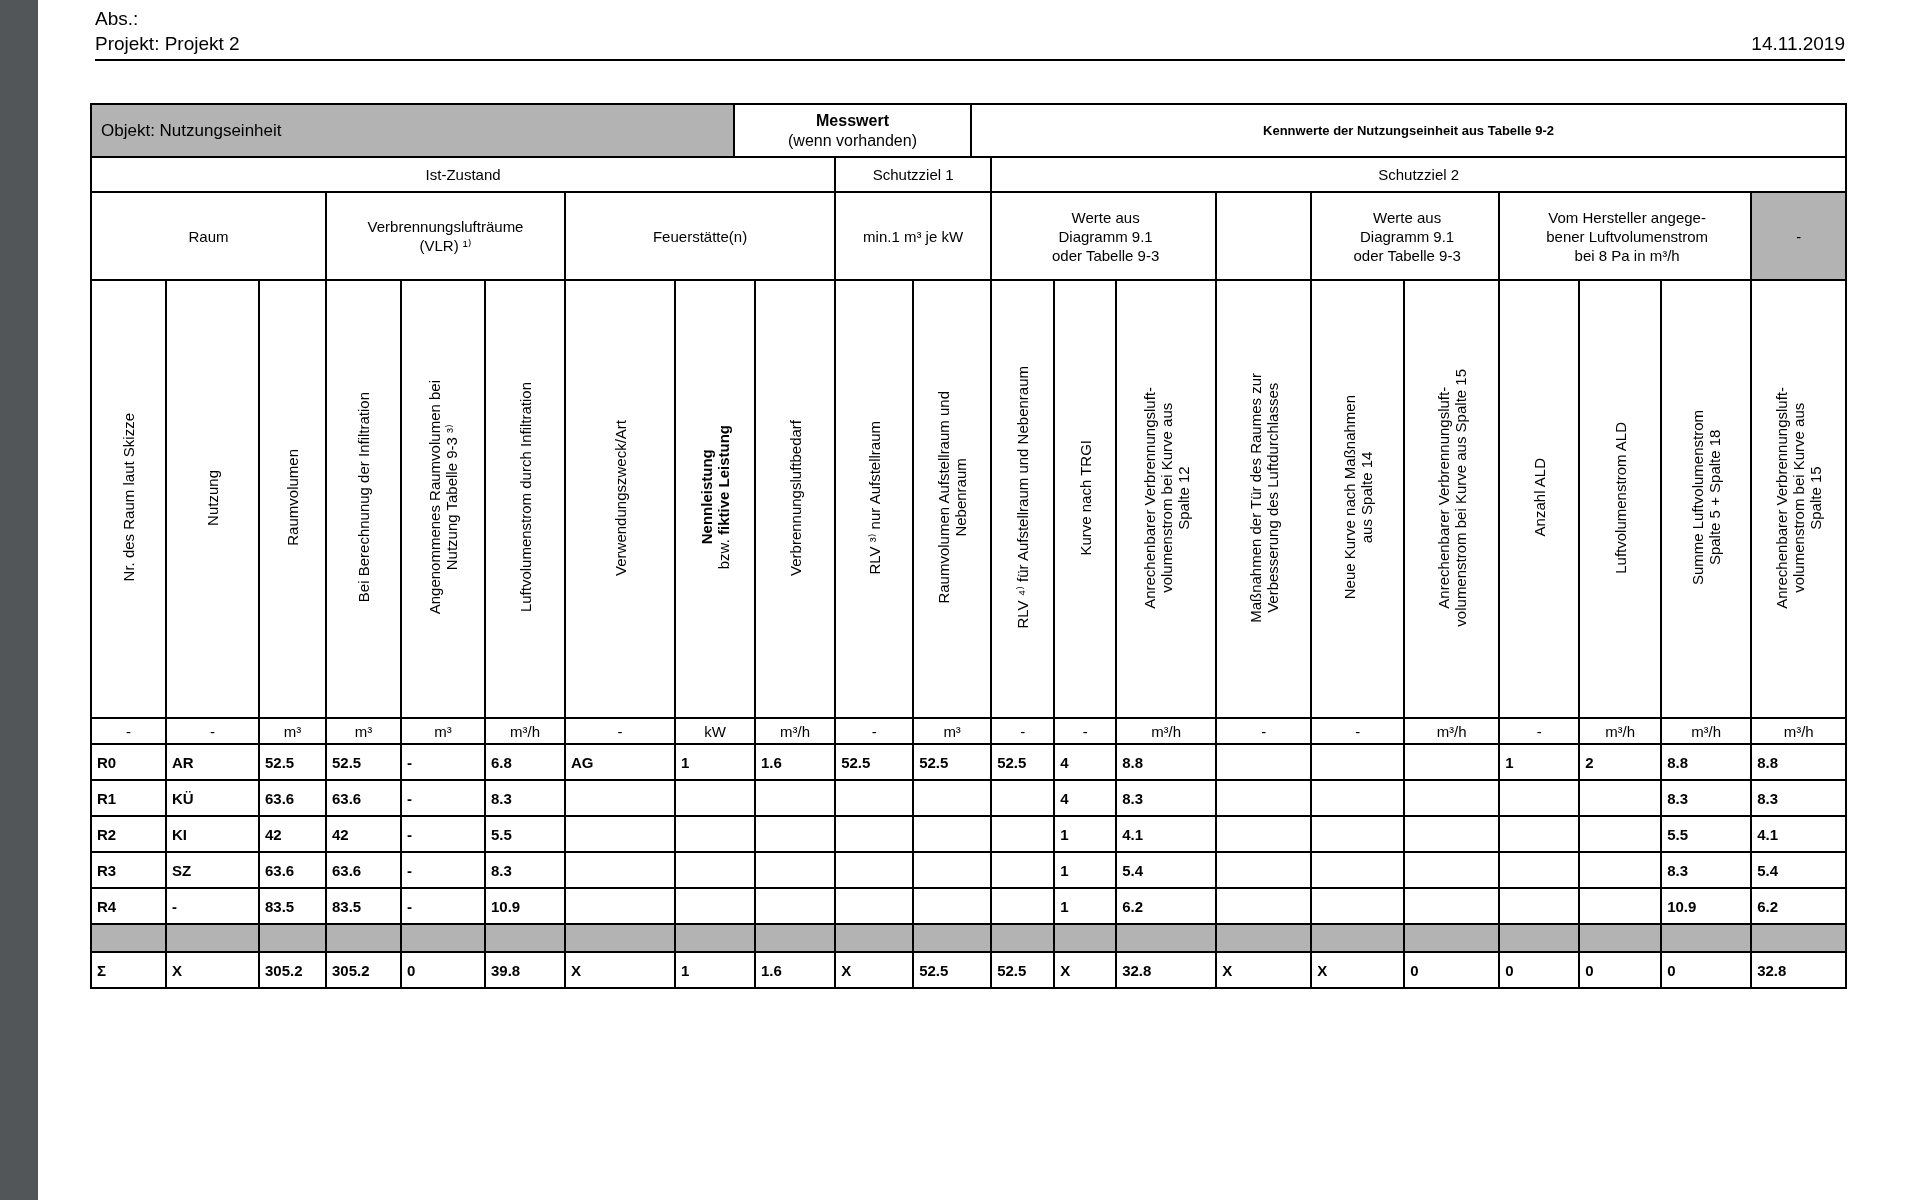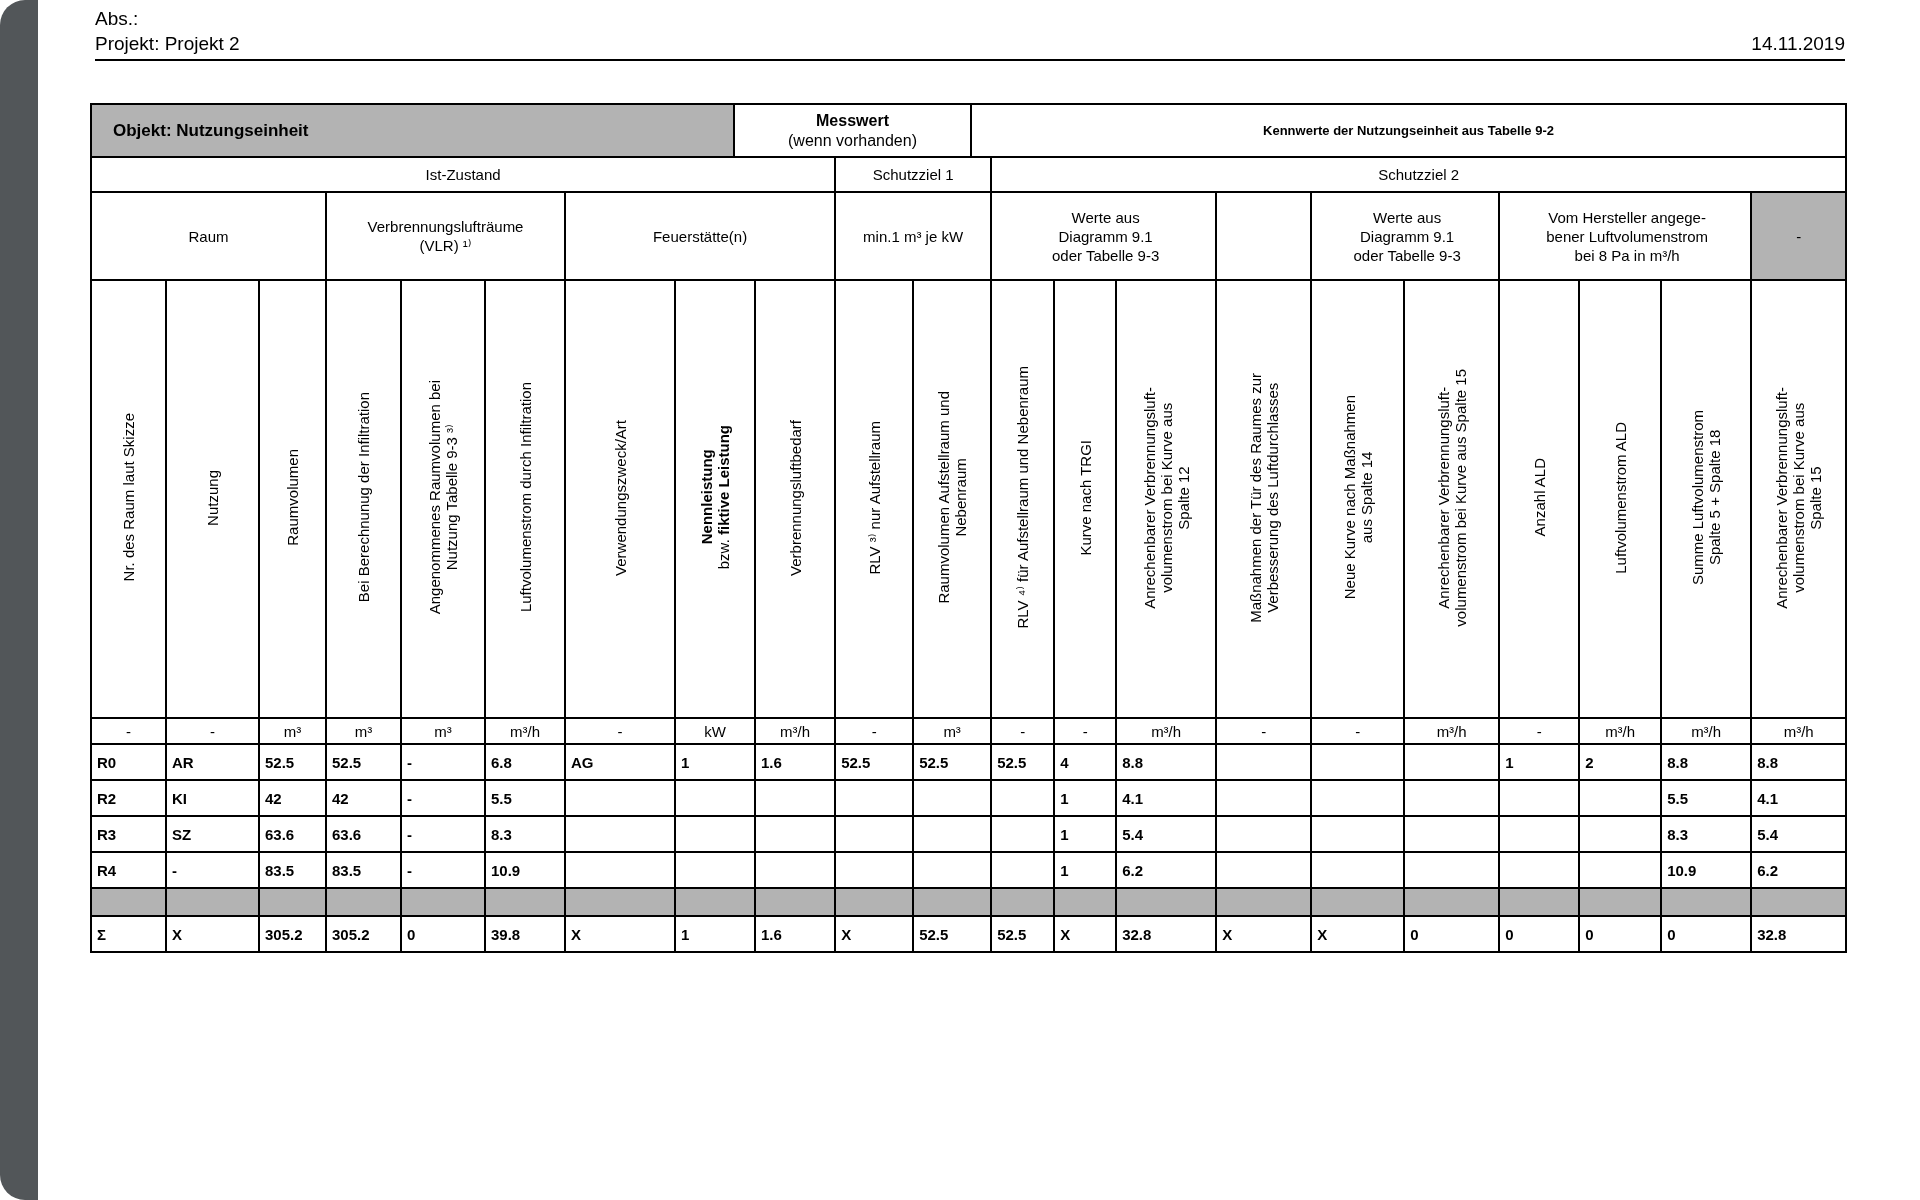--- a/index.html
+++ b/index.html
@@ -1,38 +1,38 @@
 <!DOCTYPE html>
 <html><head>
 <meta charset="utf-8">
 <style>
   html,body{margin:0;padding:0;background:#ffffff;color:#000;
     font-family:"Liberation Sans","DejaVu Sans",sans-serif;}
-  .canvas{position:relative;width:1920px;height:1200px;background:#fff;overflow:hidden;border-radius:25px;}
+  .canvas{position:relative;width:1920px;height:1200px;background:#fff;overflow:hidden;}
   .strip{position:absolute;left:0;top:0;width:38px;height:1200px;background:#525659;}
 
   
   .hdr{position:absolute;left:95px;top:6px;width:1750px;border-bottom:2px solid #000;
     padding-bottom:3px;display:flex;justify-content:space-between;align-items:flex-end;}
   .hdr .lines{font-size:19px;line-height:25px;}
   .hdr .date{font-size:19px;line-height:25px;text-align:right;}
 
   
   .doc{position:absolute;left:90px;top:103px;width:1755px;}
   table{border-collapse:collapse;table-layout:fixed;width:1755px;}
   td{border:2px solid #000;padding:0 5px;vertical-align:middle;font-size:15px;overflow:hidden;}
   .g{background:#b3b3b3;}
   .pre{white-space:pre-line;}
   .b{font-weight:bold;}
   .ctr{text-align:center;}
 
   
   tr.rA td{height:51px;}
   tr.rB td{height:56px;}
-  td.objekt{font-weight:bold;font-size:17px;padding-left:21px;}
+  td.objekt{font-weight:normal;font-size:17px;padding-left:9px;}
   td.messwert{text-align:center;font-size:16px;line-height:20px;}
   td.messwert .t1{font-weight:bold;}
   td.kennwerte{text-align:center;font-weight:bold;font-size:13px;}
   td.lbl{font-size:15px;line-height:19px;}
   td.val{text-align:center;font-size:16px;}
   sub.fsub{font-size:11px;}
 
   
   tr.sec td{height:33px;text-align:center;font-size:15px;}
   tr.grp td{height:86px;font-size:15px;line-height:19px;text-align:center;}
@@ -216,20 +216,43 @@
             <td>8.8</td>
             <td></td>
             <td></td>
             <td></td>
             <td>1</td>
             <td>2</td>
             <td>8.8</td>
             <td>8.8</td>
       </tr>
       <tr class="data">
+        <td>R1</td>
+        <td>KÜ</td>
+            <td>63.6</td>
+            <td>63.6</td>
+            <td>-</td>
+            <td>8.3</td>
+            <td></td>
+            <td></td>
+            <td></td>
+            <td></td>
+            <td></td>
+            <td></td>
+            <td>4</td>
+            <td>8.3</td>
+            <td></td>
+            <td></td>
+            <td></td>
+            <td></td>
+            <td></td>
+            <td>8.3</td>
+            <td>8.3</td>
+      </tr>
+      <tr class="data">
         <td>R2</td>
         <td>KI</td>
             <td>42</td>
             <td>42</td>
             <td>-</td>
             <td>5.5</td>
             <td></td>
             <td></td>
             <td></td>
             <td></td>

